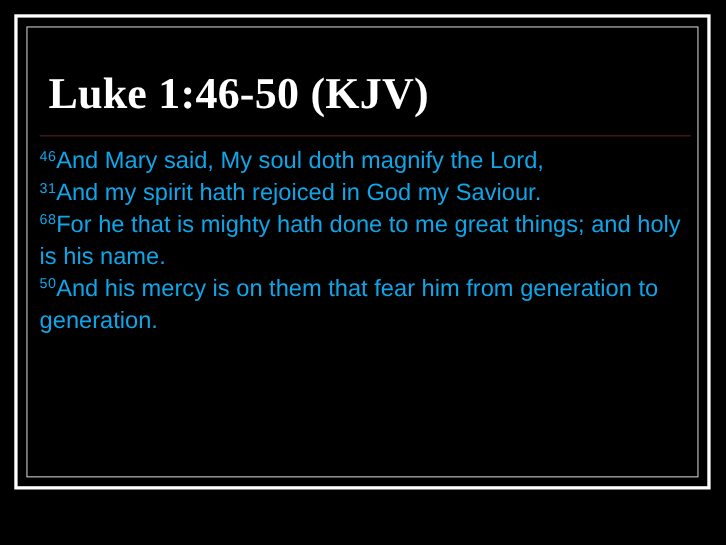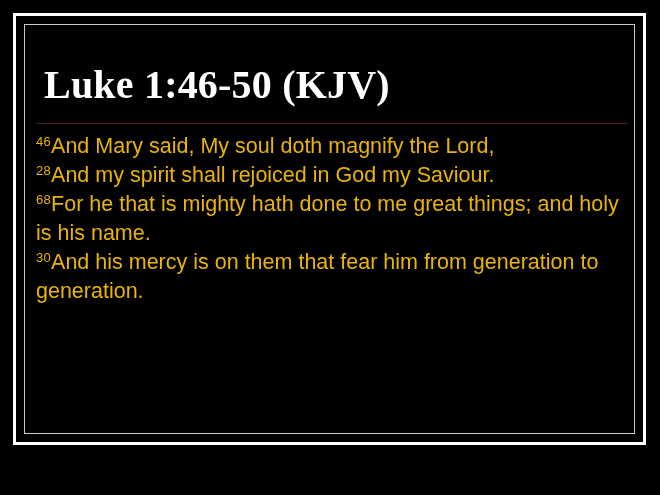--- a/index.html
+++ b/index.html
@@ -84,21 +84,21 @@
     top: 96px;
     width: 588px;
     margin: 0;
     padding: 0;
     list-style: none;
   }
 
   .verse {
     margin: 0 0 0 0;
     padding: 0;
-    color: #eab308;
+    color: #0ea5e9;
     font-family: "Liberation Sans", sans-serif;
     font-size: 21.5px;
     line-height: 29px;
     text-align: left;
   }
 
   .verse-num {
     font-size: 13px;
     vertical-align: 7px;
     line-height: 0;
@@ -120,22 +120,22 @@
   <div id="content">
 
     <h1 id="slide-title">Luke 1:46-50 (KJV)</h1>
 
     <div id="title-rule"></div>
 
     <div id="verse-list">
 
       <p class="verse"><span class="verse-num">46</span><span class="verse-text">And Mary said, My soul doth magnify the Lord,</span></p>
 
-      <p class="verse"><span class="verse-num">28</span><span class="verse-text">And my spirit shall rejoiced in God my Saviour.</span></p>
+      <p class="verse"><span class="verse-num">31</span><span class="verse-text">And my spirit hath rejoiced in God my Saviour.</span></p>
 
 
       <p class="verse"><span class="verse-num">68</span><span class="verse-text">For he that is mighty hath done to me great things; and holy is his name.</span></p>
 
-      <p class="verse"><span class="verse-num">30</span><span class="verse-text">And his mercy is on them that fear him from generation to generation.</span></p>
+      <p class="verse"><span class="verse-num">50</span><span class="verse-text">And his mercy is on them that fear him from generation to generation.</span></p>
 
     </div>
   </div>
 </div>
 
 </body></html>

